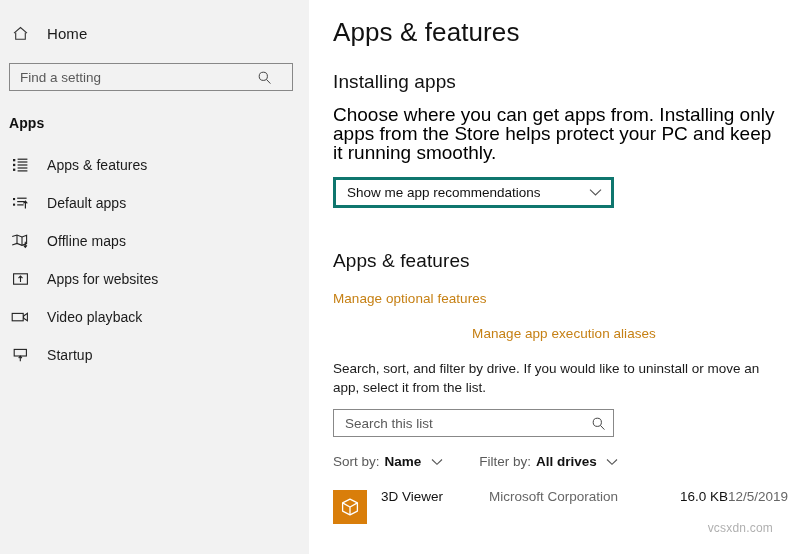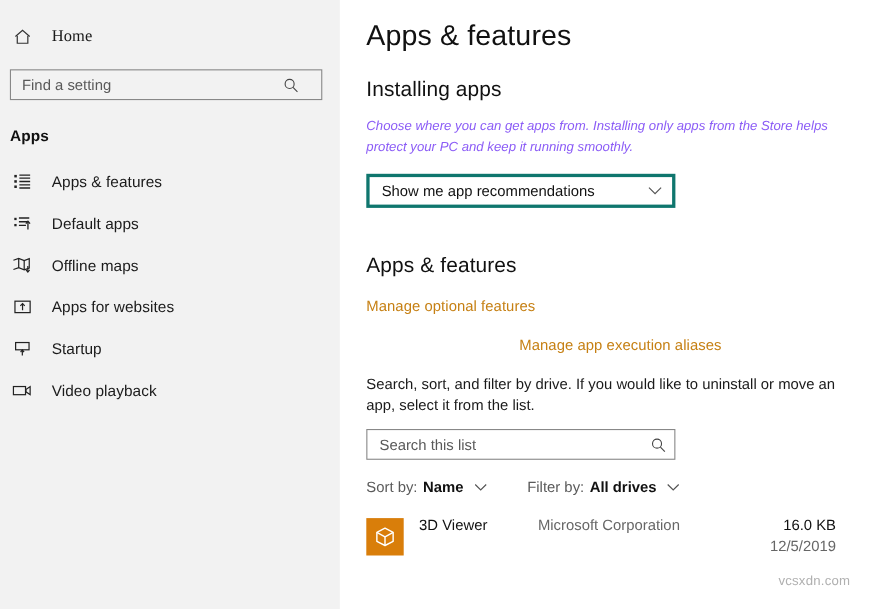--- a/index.html
+++ b/index.html
@@ -49,21 +49,20 @@
     display: inline-flex;
     align-items: center;
     justify-content: center;
     flex: 0 0 22px;
   }
   .home-label {
     font-size: 15px;
     color: #1a1a1a;
     margin-left: 16px;
     letter-spacing: 0.1px;
-    font-family: Liberation Serif, serif;
   }
 
   .search-wrap {
     margin: 13px 16px 0 9px;
     height: 28px;
     border: 1px solid #888888;
     background: #f2f2f2;
     display: flex;
     align-items: center;
     padding: 0 20px 0 10px;
@@ -146,26 +145,25 @@
 
   .sub-head {
     font-size: 19px;
     font-weight: normal;
     color: #111111;
     margin-top: 23px;
     letter-spacing: 0.1px;
   }
 
   .body-text {
-    font-size: 12px;
+    font-size: 19px;
     line-height: 19px;
-    color: #8b5cf6;
+    color: #000000;
     margin-top: 12px;
     max-width: 452px;
-    font-style: italic;
   }
 
   .combo {
     margin-top: 15px;
     width: 281px;
     height: 31px;
     border: 3px solid #0f766e;
     background: #ffffff;
     display: flex;
     align-items: center;
@@ -301,23 +299,23 @@
     color: #111111;
     line-height: 19px;
   }
   .app-pub {
     font-size: 13.5px;
     color: #666666;
     line-height: 19px;
   }
   .app-right {
     display: flex;
-    flex-direction: column;
+    flex-direction: row;
     align-items: flex-end;
-    padding-right: 35px;
+    padding-right: 7px;
     flex: 0 0 auto;
   }
   .app-size {
     font-size: 13.5px;
     color: #111111;
     line-height: 19px;
   }
   .app-date {
     font-size: 13.5px;
     color: #666666;
@@ -416,37 +414,37 @@
             <rect x="1.6" y="2.8" width="13.8" height="10.4" fill="none" stroke="#222" stroke-width="1.1"></rect>
             <line x1="8.5" y1="11" x2="8.5" y2="5.2" stroke="#222" stroke-width="1.1"></line>
             <path d="M6.5 7.1 L8.5 5 L10.5 7.1" fill="none" stroke="#222" stroke-width="1.1"></path>
           </svg>
         </span>
         <span class="nav-label">Apps for websites</span>
       </li>
 
       <li class="nav-item">
         <span class="nav-icon">
+          <svg width="18" height="14" viewBox="0 0 18 14">
+            <rect x="1.2" y="3.4" width="11" height="7.4" fill="none" stroke="#222" stroke-width="1.1"></rect>
+            <path d="M12.6 6 L16.4 3.4 L16.4 10.8 L12.6 8.2 Z" fill="none" stroke="#222" stroke-width="1.1"></path>
+          </svg>
+        </span>
+        <span class="nav-label">Video playback</span>
+      </li>
+
+      <li class="nav-item">
+        <span class="nav-icon">
           <svg width="17" height="16" viewBox="0 0 17 16">
             <rect x="2.2" y="2.4" width="12.2" height="6.6" fill="none" stroke="#222" stroke-width="1.1"></rect>
             <line x1="8.3" y1="14.2" x2="8.3" y2="9.4" stroke="#222" stroke-width="1.1"></line>
             <path d="M6.7 11.1 L8.3 9.2 L9.9 11.1" fill="none" stroke="#222" stroke-width="1.1"></path>
           </svg>
         </span>
         <span class="nav-label">Startup</span>
-      </li>
-
-      <li class="nav-item">
-        <span class="nav-icon">
-          <svg width="18" height="14" viewBox="0 0 18 14">
-            <rect x="1.2" y="3.4" width="11" height="7.4" fill="none" stroke="#222" stroke-width="1.1"></rect>
-            <path d="M12.6 6 L16.4 3.4 L16.4 10.8 L12.6 8.2 Z" fill="none" stroke="#222" stroke-width="1.1"></path>
-          </svg>
-        </span>
-        <span class="nav-label">Video playback</span>
       </li>
 
     </ul>
   </div>
 
   <div class="main">
 
     <h1 class="page-title">Apps &amp; features</h1>
 
     <h2 class="sub-head">Installing apps</h2>

